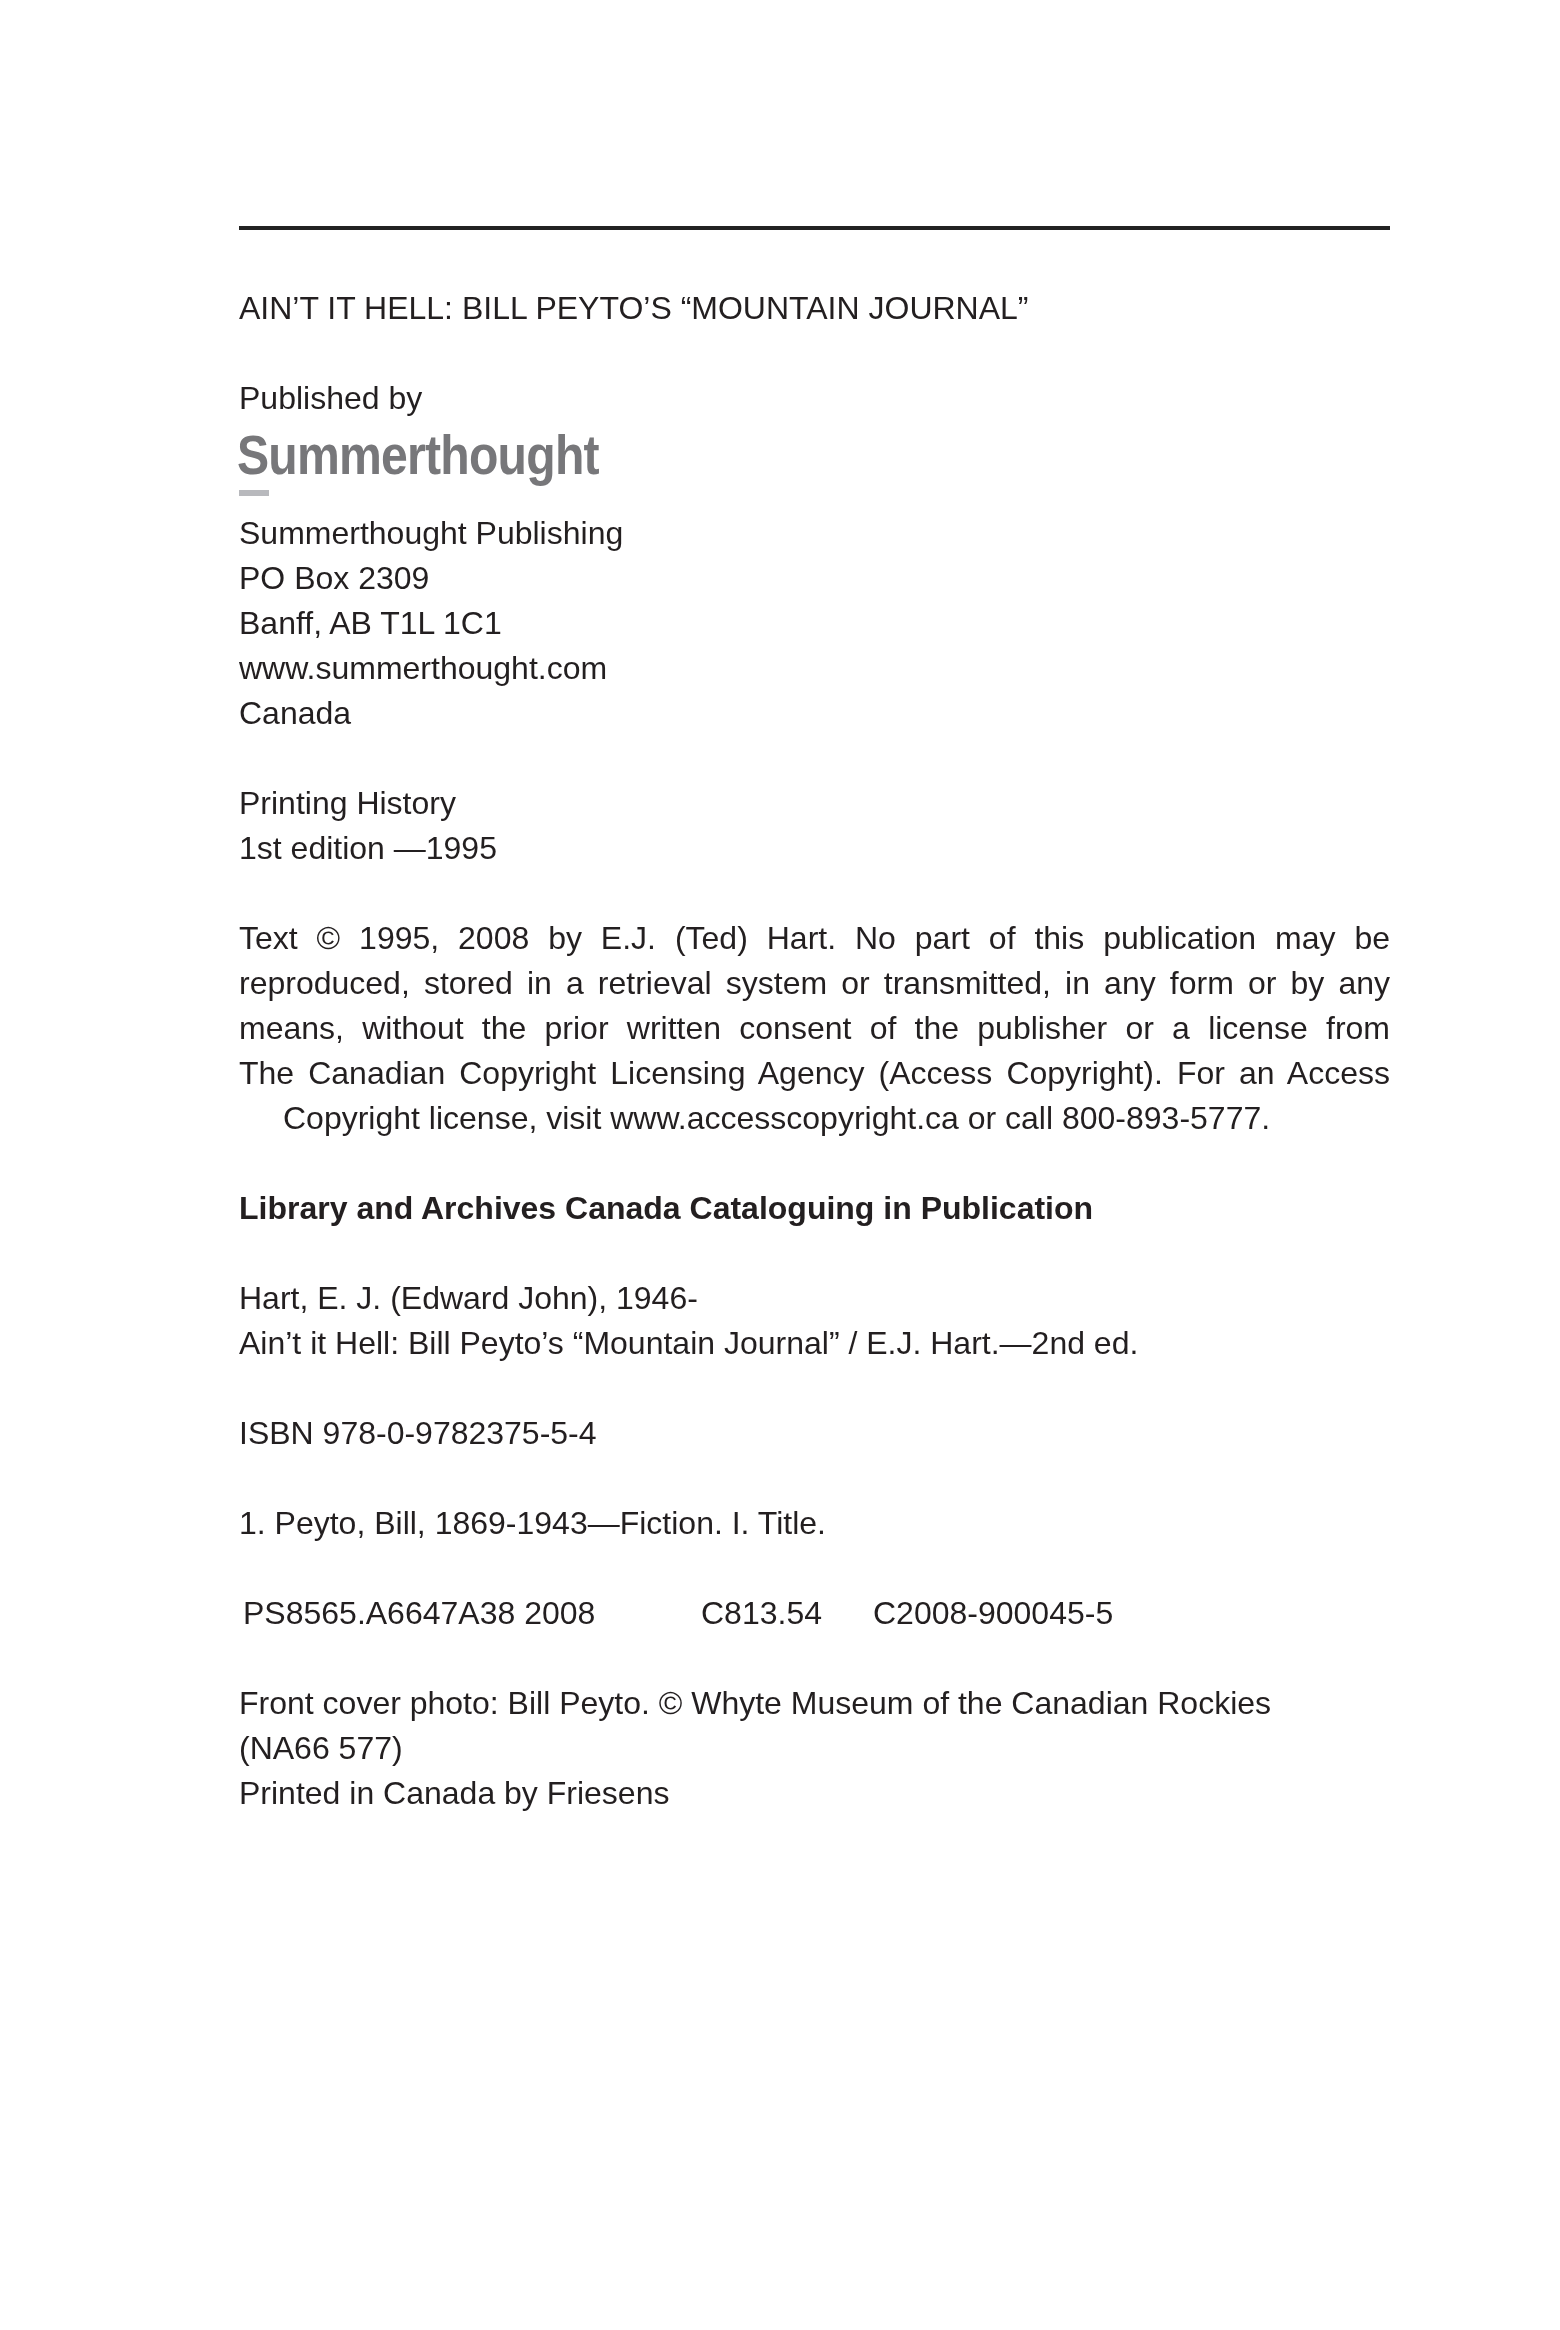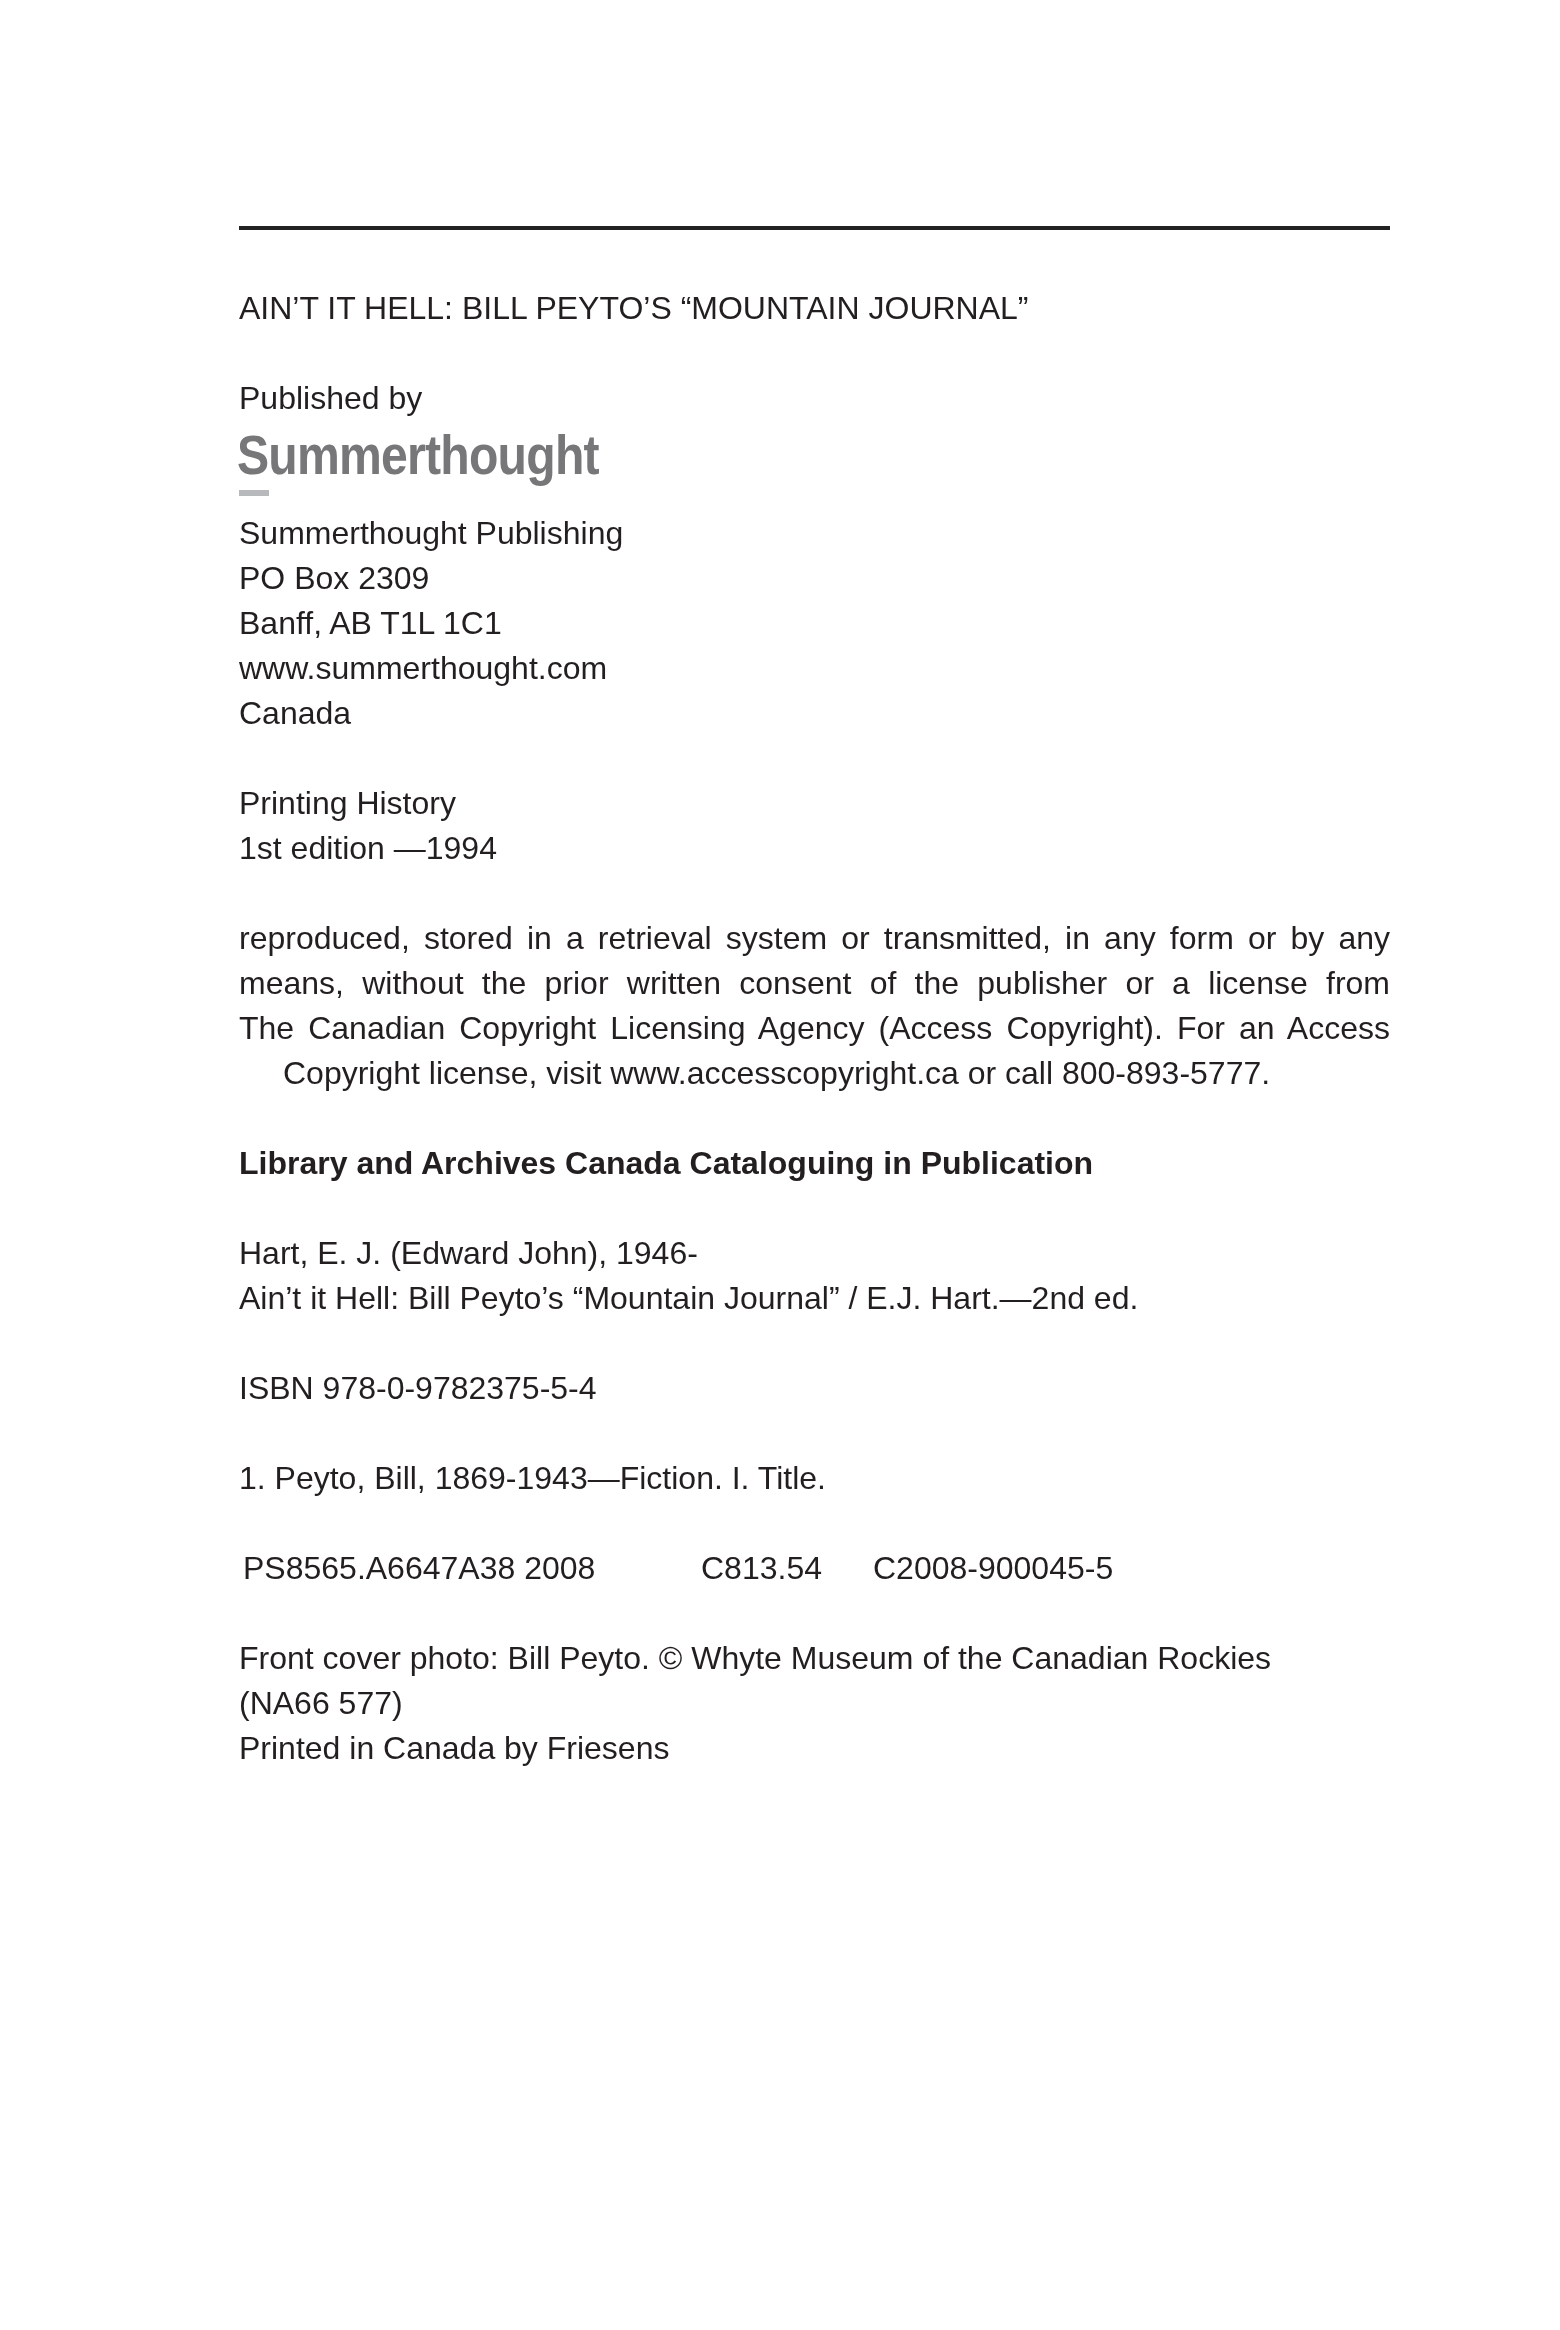--- a/index.html
+++ b/index.html
@@ -115,25 +115,26 @@
     <div class="line">Summerthought Publishing</div>
     <div class="line">PO Box 2309</div>
     <div class="line">Banff, AB T1L 1C1</div>
     <div class="line">www.summerthought.com</div>
     <div class="line">Canada</div>
   </div>
   <div class="blank"></div>
 
   <div>
     <div class="line">Printing History</div>
-    <div class="line">1st edition —1994</div>
+    <div class="line">1st edition —1995</div>
   </div>
   <div class="blank"></div>
 
   <div>
+    <div class="justified">Text © 1995, 2008 by E.J. (Ted) Hart. No part of this publication may be</div>
     <div class="justified">reproduced, stored in a retrieval system or transmitted, in any form or by any</div>
     <div class="justified">means, without the prior written consent of the publisher or a license from</div>
     <div class="justified">The Canadian Copyright Licensing Agency (Access Copyright). For an Access</div>
     <div class="justified last">Copyright license, visit www.accesscopyright.ca or call 800-893-5777.</div>
   </div>
   <div class="blank"></div>
 
   <div class="line bold">Library and Archives Canada Cataloguing in Publication</div>
   <div class="blank"></div>
 

